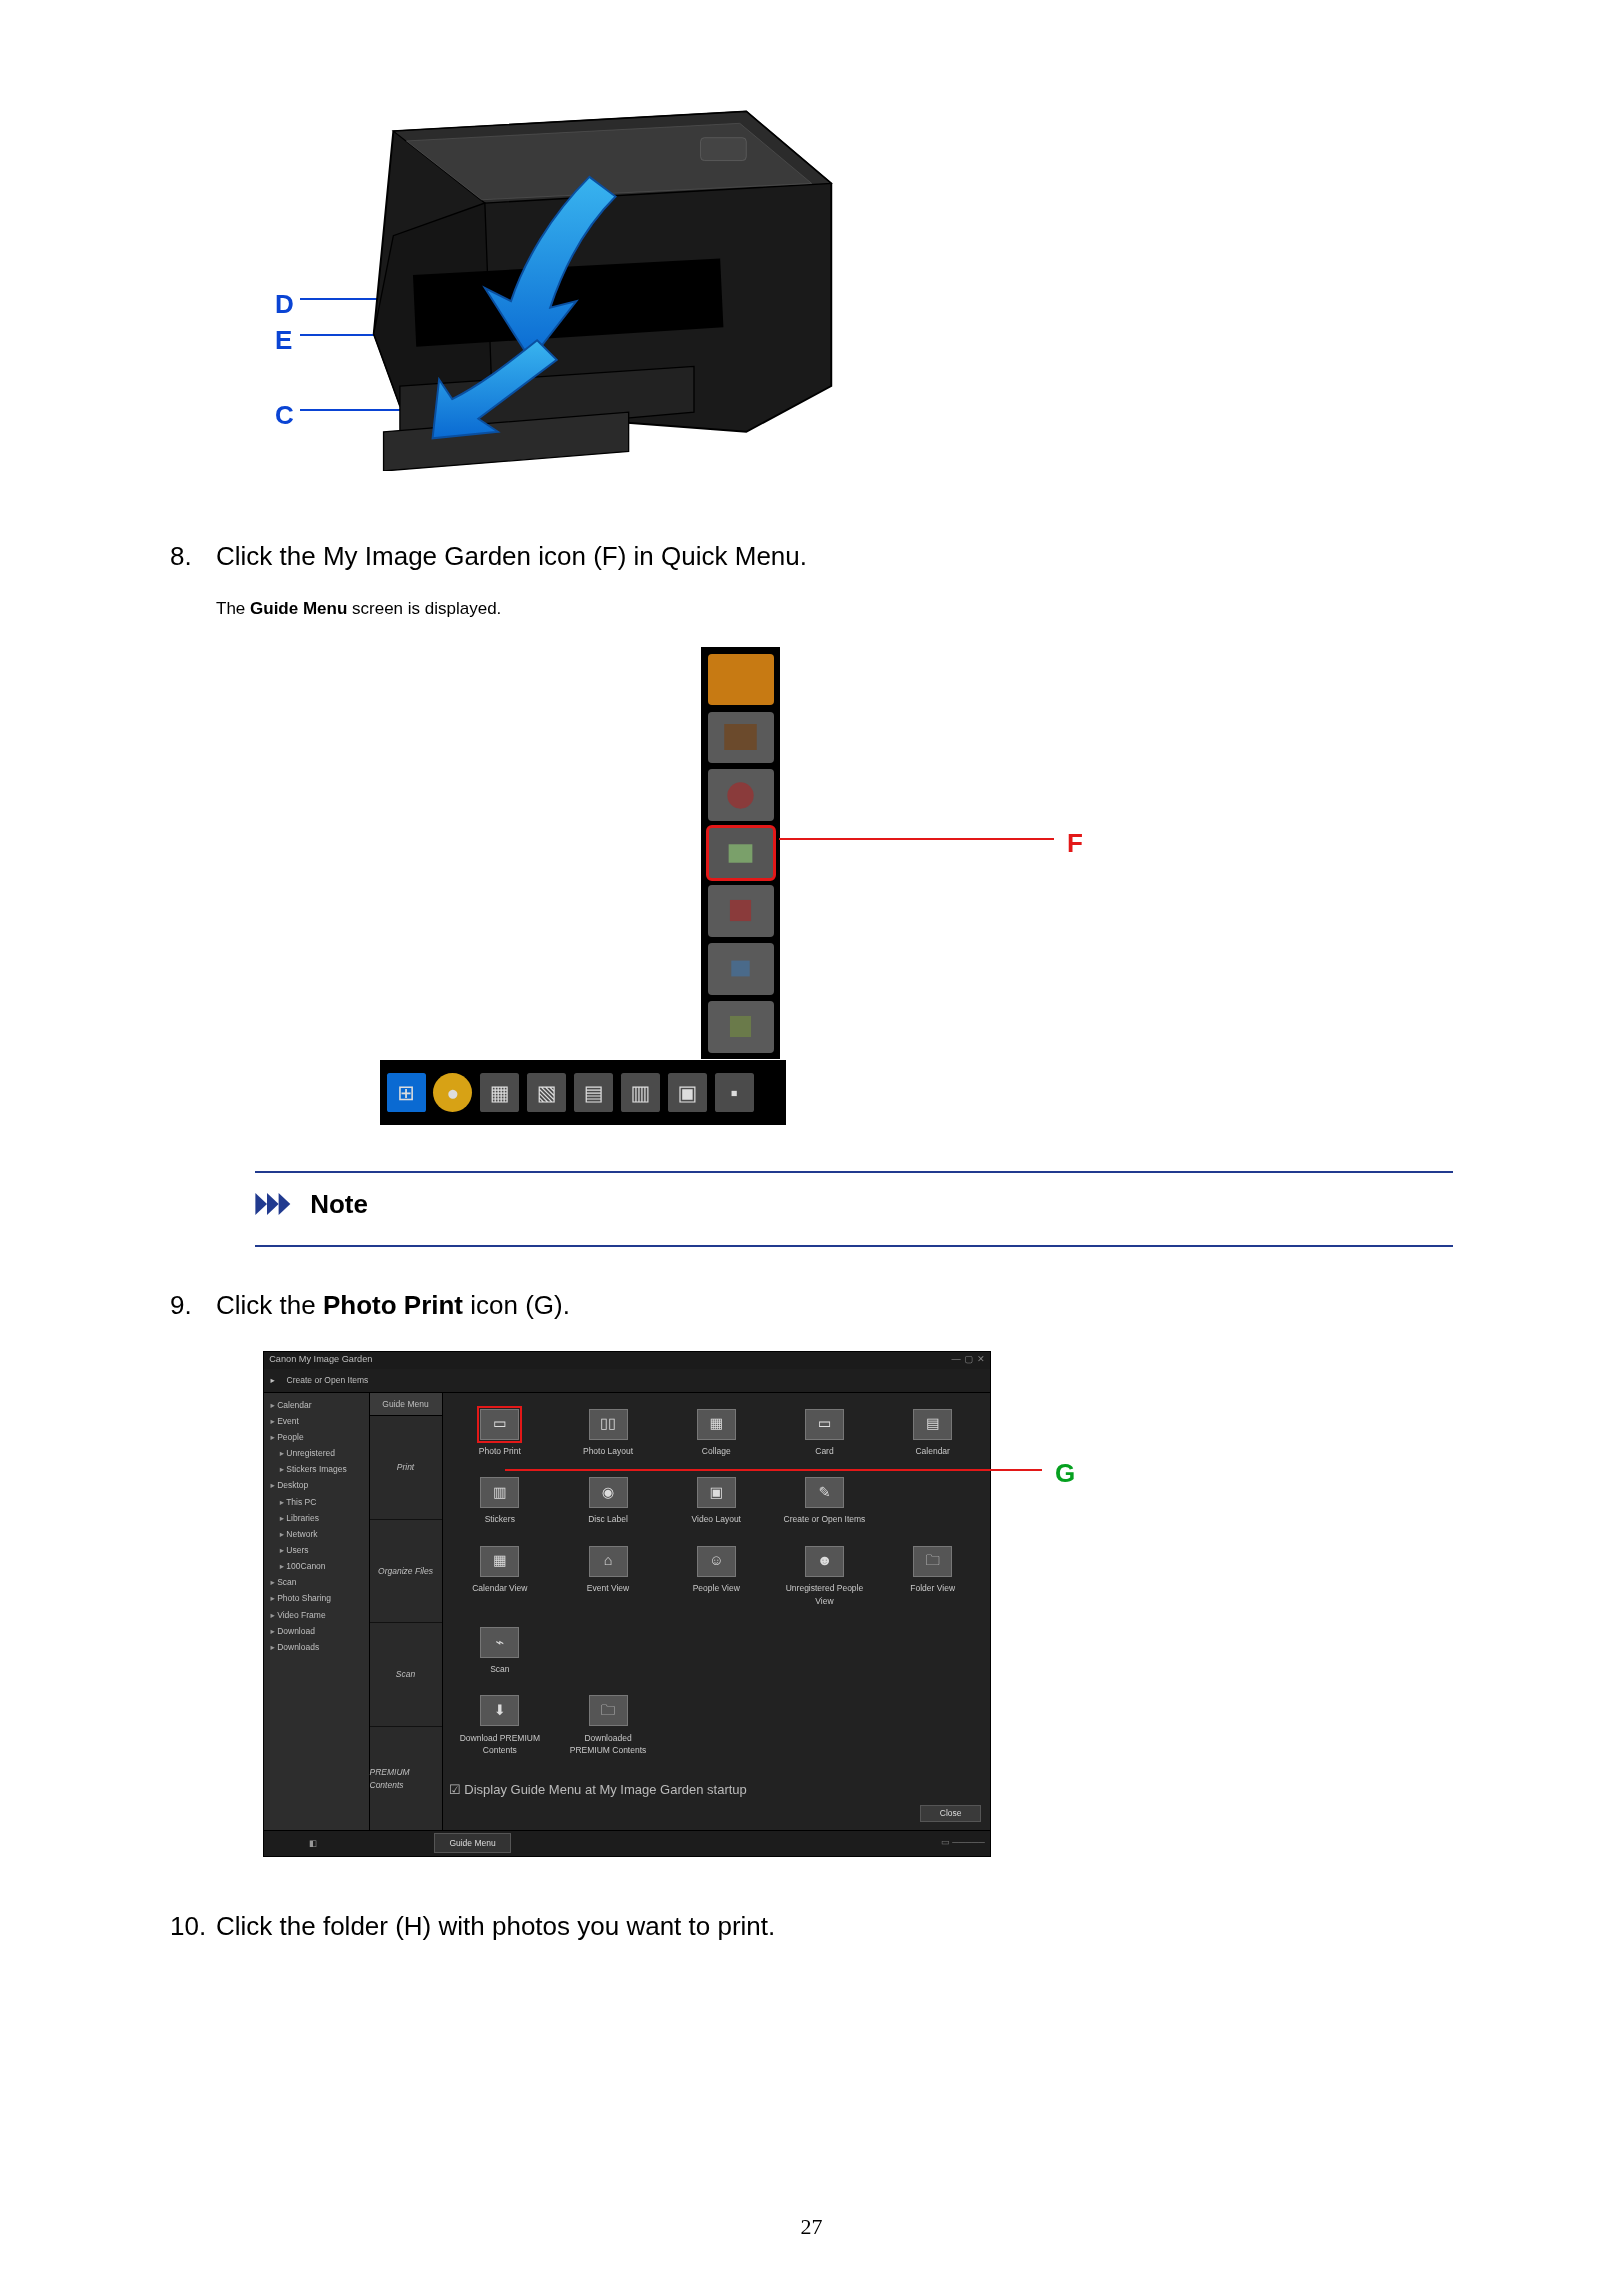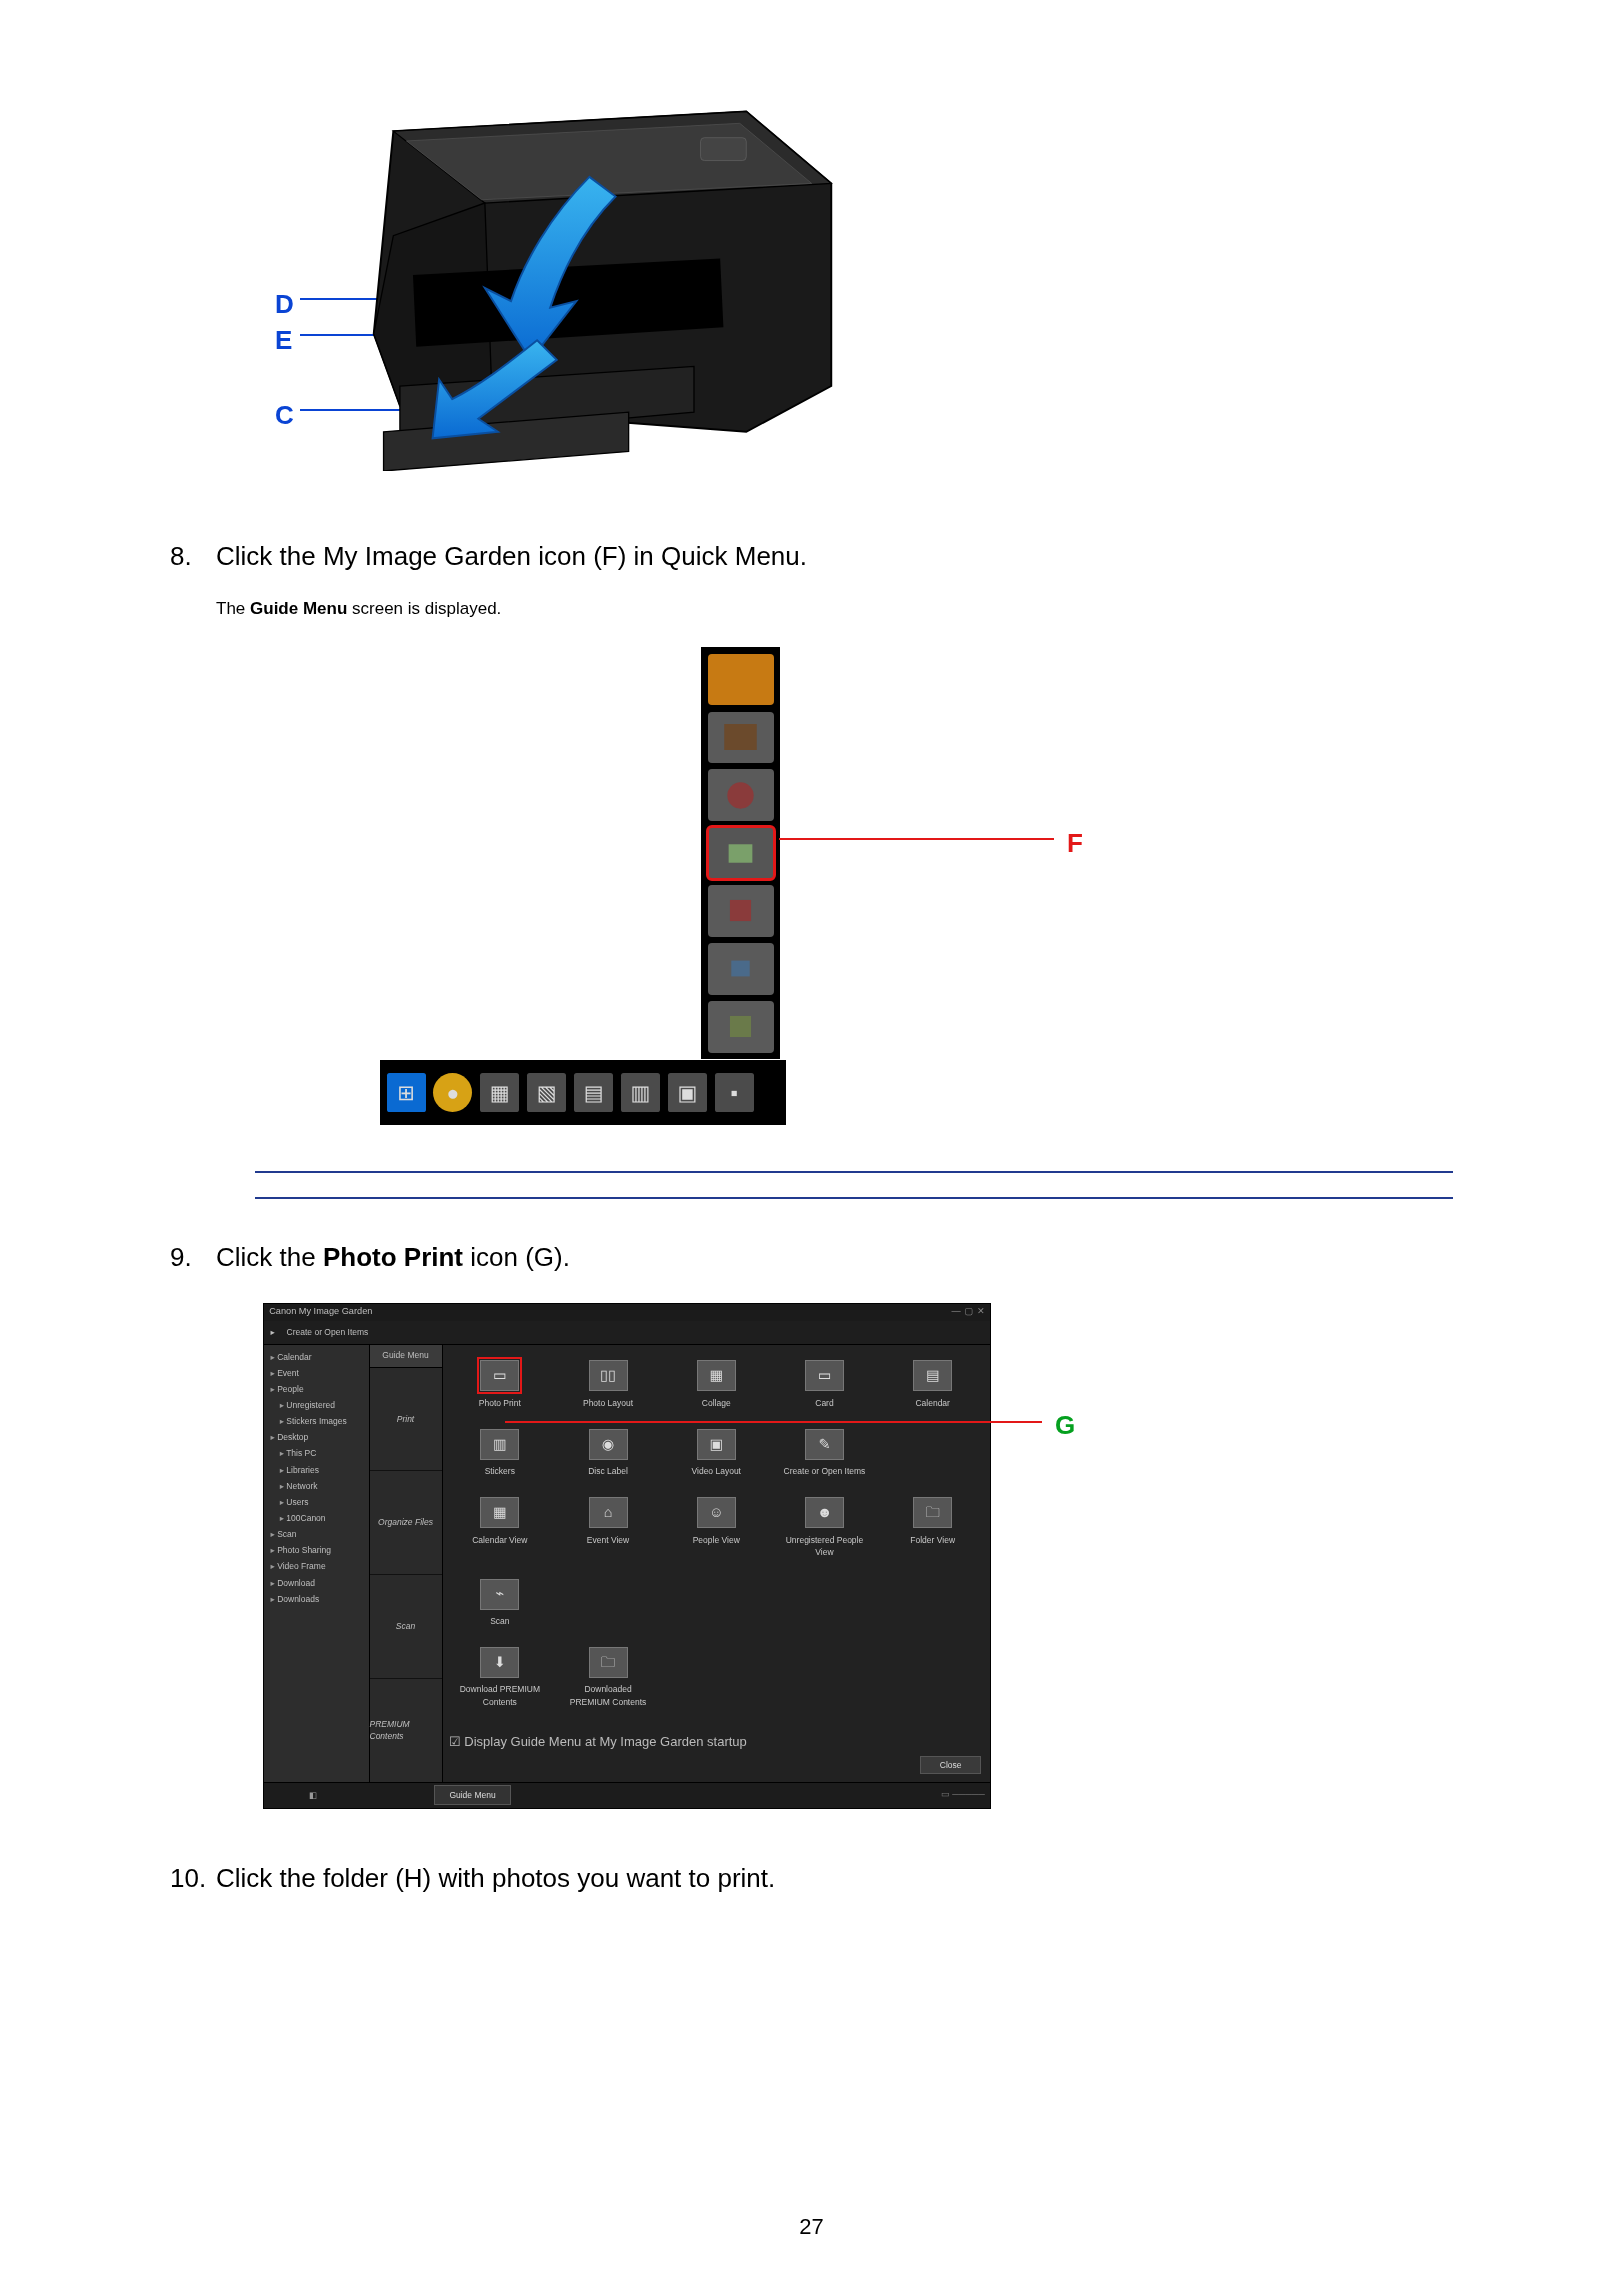--- a/index.html
+++ b/index.html
@@ -18,20 +18,21 @@
     font-size: 23.6px;
     line-height: 1.5;
   }
   .page-number {
     position: absolute;
     bottom: 52px;
     left: 0;
     width: 100%;
     text-align: center;
     font-size: 22px;
+    font-family: Liberation Serif, serif;
   }
   ol.steps {
     list-style: none;
     margin: 0;
     padding: 0;
   }
   ol.steps > li {
     position: relative;
     margin: 0 0 26px 0;
     padding-left: 46px;
@@ -405,20 +406,28 @@
           <div class="tray-icon">▤</div>
           <div class="tray-icon">▥</div>
           <div class="tray-icon">▣</div>
           <div class="tray-icon">▪</div>
         </div>
         <div class="qm-F-line"></div>
         <div class="qm-F-label">F</div>
       </div>
 
       <div class="note-box">
+        <div class="note-head">
+          <svg width="46" height="22" viewBox="0 0 70 34">
+            <polygon points="0,0 18,17 0,34" fill="#213a8f"></polygon>
+            <polygon points="18,0 36,17 18,34" fill="#213a8f"></polygon>
+            <polygon points="36,0 54,17 36,34" fill="#213a8f"></polygon>
+          </svg>
+          <span>Note</span>
+        </div>
       </div>
     </li>
 
     <li>
       <span class="step-num">9.</span>
       <div class="step-text">
         <span>Click the </span><span class="strong">Photo Print</span><span> icon (G).</span>
       </div>
 
       <div class="figure-garden">

